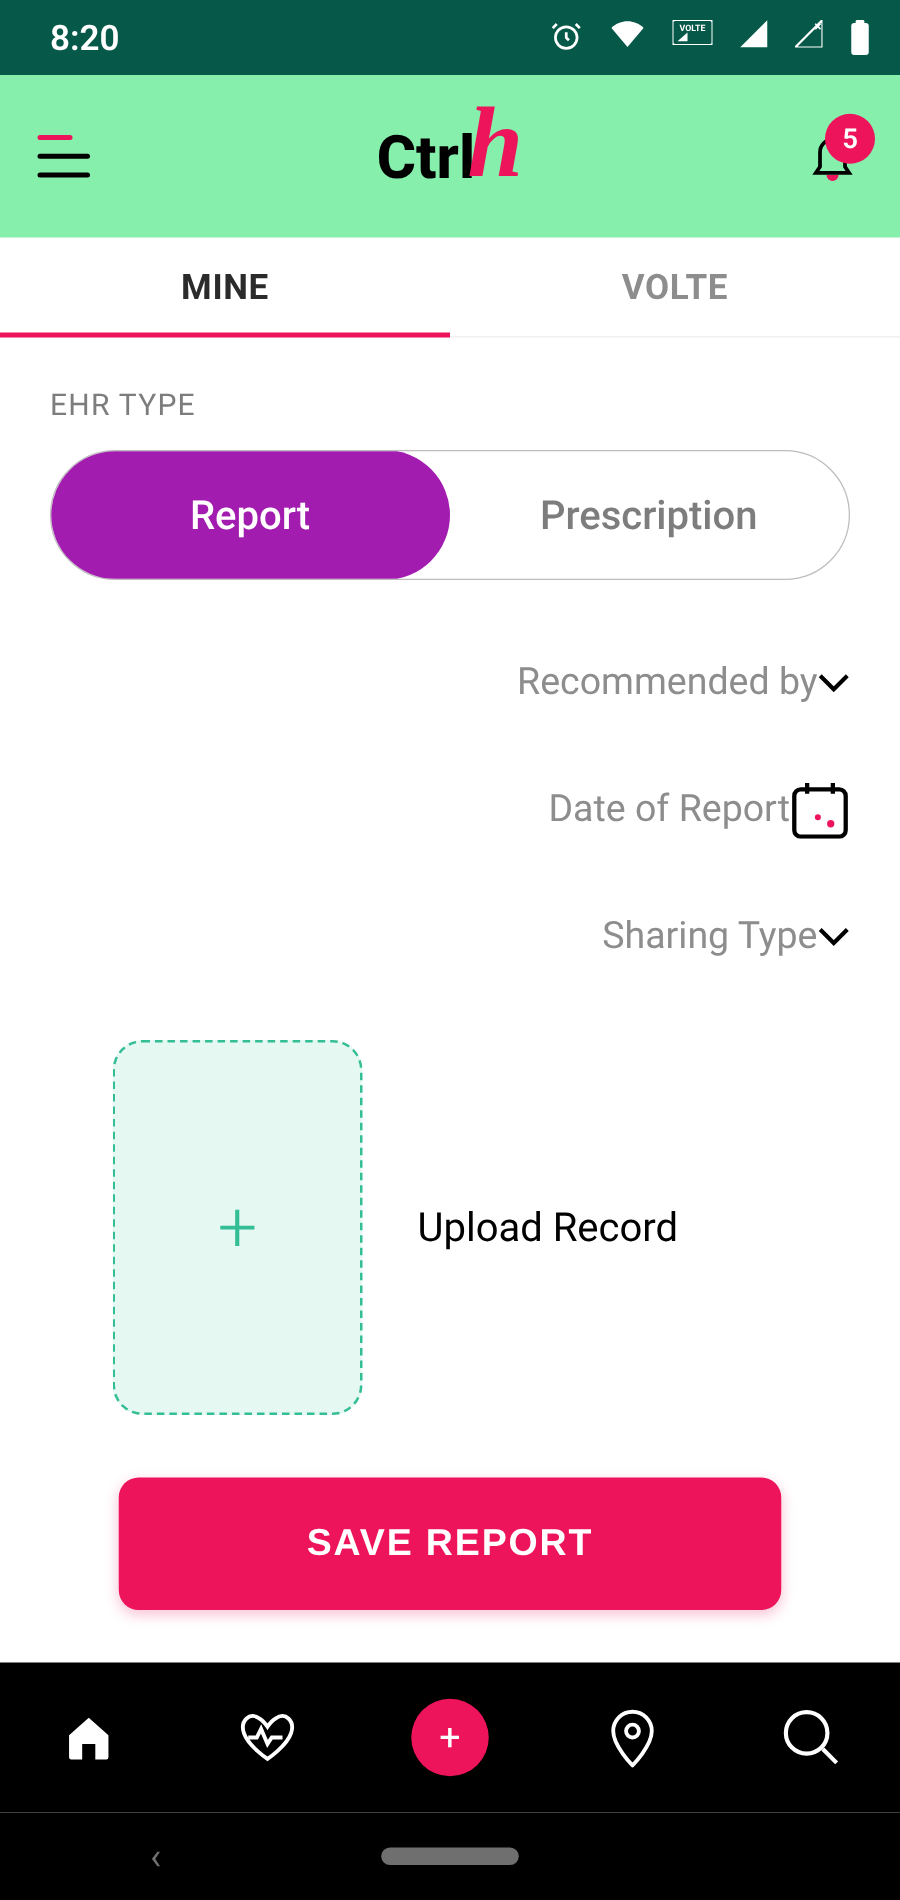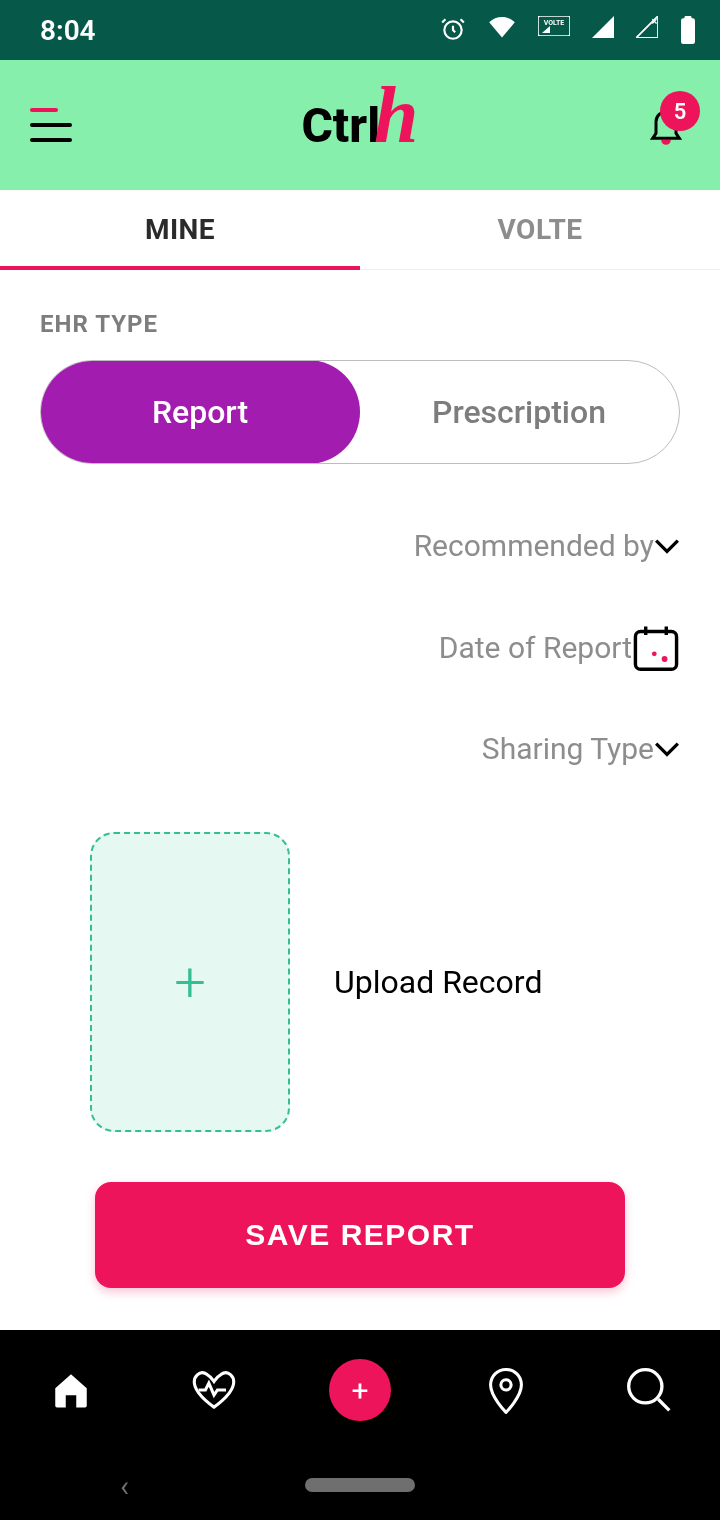--- a/index.html
+++ b/index.html
@@ -24,21 +24,21 @@
   .notif-badge { position: absolute; top: -12px; right: -10px; background: #ed145b; color: #fff; border-radius: 50%; width: 40px; height: 40px; display: flex; align-items: center; justify-content: center; font-size: 22px; font-weight: 600; }
 
   
   .tabs { display: flex; height: 80px; border-bottom: 1px solid #eee; }
   .tab { flex: 1; display: flex; align-items: center; justify-content: center; font-size: 28px; font-weight: 700; color: #8d8d8d; letter-spacing: 0.5px; position: relative; }
   .tab.active { color: #2b2b2b; }
   .tab.active::after { content: ""; position: absolute; bottom: -1px; left: 0; right: 0; height: 4px; background: #ed145b; }
 
   
   .main { flex: 1; overflow: auto; padding: 40px 40px 20px; }
-  .section-label { font-size: 24px; color: #7d7d7d; letter-spacing: 1px; margin-bottom: 22px; font-weight: 700; }
+  .section-label { font-size: 24px; color: #7d7d7d; letter-spacing: 1px; margin-bottom: 22px; font-weight: 400; }
 
   .segmented { display: flex; border: 1.5px solid #bdbdbd; border-radius: 52px; overflow: hidden; height: 104px; margin-bottom: 34px; }
   .segmented .seg { flex: 1; display: flex; align-items: center; justify-content: center; font-size: 32px; color: #7d7d7d; font-weight: 500; }
   .segmented .seg.active { background: #a21caf; color: #fff; border-radius: 52px; margin: -1px; }
 
   .field-row { display: flex; align-items: center; justify-content: flex-end; padding: 30px 0 30px 50px; }
   .field-label { font-size: 30px; color: #8d8d8d; }
   .chevron-down { width: 26px; height: 16px; }
   .calendar-icon { width: 48px; height: 48px; }
 
@@ -58,21 +58,21 @@
   .sys-nav { height: 70px; background: #000; display: flex; align-items: center; justify-content: center; position: relative; }
   .sys-handle { width: 110px; height: 14px; background: #6f6f6f; border-radius: 8px; }
   .sys-back { position: absolute; left: 120px; color: #6f6f6f; font-size: 30px; }
 </style>
 </head>
 <body>
 
 <div class="screen">
 
   <div class="status-bar">
-    <span>8:04</span>
+    <span>8:20</span>
     <div class="status-right">
       <svg width="26" height="26" viewBox="0 0 24 24" fill="none" stroke="#fff" stroke-width="2">
           <circle cx="12" cy="13" r="8"></circle>
           <path d="M12 9v4l2 2"></path>
           <path d="M5 3L2 6"></path>
           <path d="M19 3l3 3"></path>
         </svg>
       <svg width="28" height="22" viewBox="0 0 24 18" fill="#fff">
           <path d="M12 18L1 5c6-6 16-6 22 0L12 18z"></path>
         </svg>

